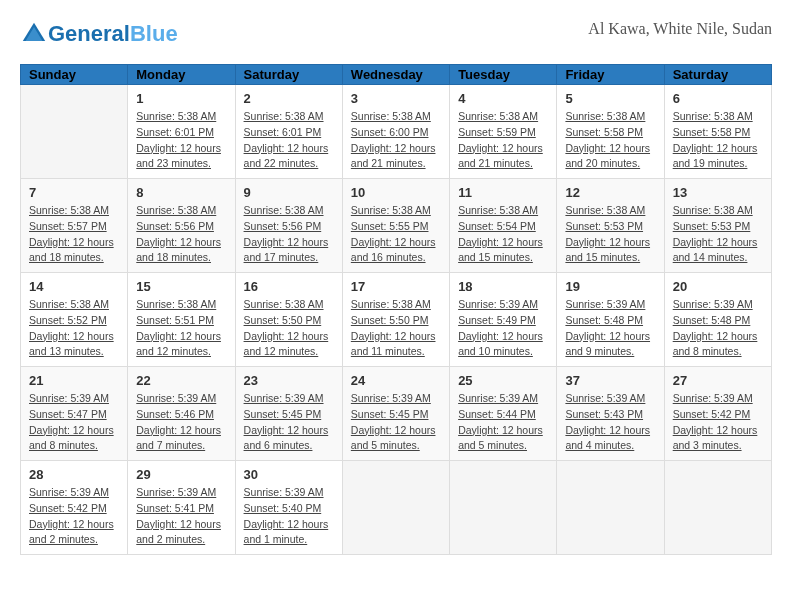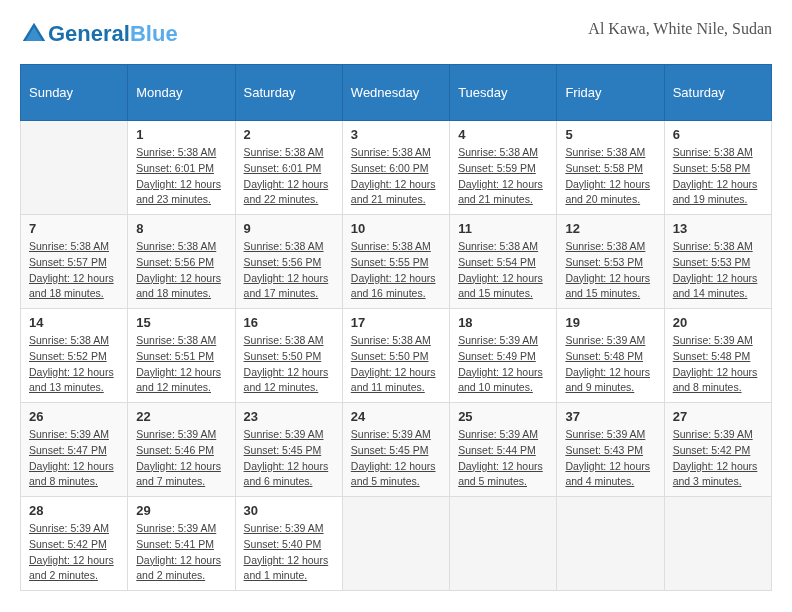--- a/index.html
+++ b/index.html
@@ -46,24 +46,24 @@
       color: #555;
       font-family: Liberation Serif, serif;
     }
     table {
       width: 100%;
       border-collapse: collapse;
       border: 1px solid #ccc;
     }
     thead tr th {
       background-color: #2b7bbf;
-      color: #ffffff;
+      color: #000000;
       font-size: 13px;
-      font-weight: normal;
-      padding: 20px 8px;
+      font-weight: bold;
+      padding: 2px 8px;
       text-align: left;
       border: 1px solid #2269a8;
     }
     tbody tr td {
       vertical-align: top;
       padding: 6px 8px;
       border: 1px solid #ddd;
       font-size: 11px;
       color: #333;
       width: calc(100% / 7);
@@ -207,21 +207,21 @@
           <span class="day-num">19</span>
           <div class="day-info">Sunrise: 5:39 AM<br>Sunset: 5:48 PM<br>Daylight: 12 hours<br>and 9 minutes.</div>
         </td>
         <td>
           <span class="day-num">20</span>
           <div class="day-info">Sunrise: 5:39 AM<br>Sunset: 5:48 PM<br>Daylight: 12 hours<br>and 8 minutes.</div>
         </td>
       </tr>
       <tr>
         <td>
-          <span class="day-num">26</span>
+          <span class="day-num">21</span>
           <div class="day-info">Sunrise: 5:39 AM<br>Sunset: 5:47 PM<br>Daylight: 12 hours<br>and 8 minutes.</div>
         </td>
         <td>
           <span class="day-num">22</span>
           <div class="day-info">Sunrise: 5:39 AM<br>Sunset: 5:46 PM<br>Daylight: 12 hours<br>and 7 minutes.</div>
         </td>
         <td>
           <span class="day-num">23</span>
           <div class="day-info">Sunrise: 5:39 AM<br>Sunset: 5:45 PM<br>Daylight: 12 hours<br>and 6 minutes.</div>
         </td>

